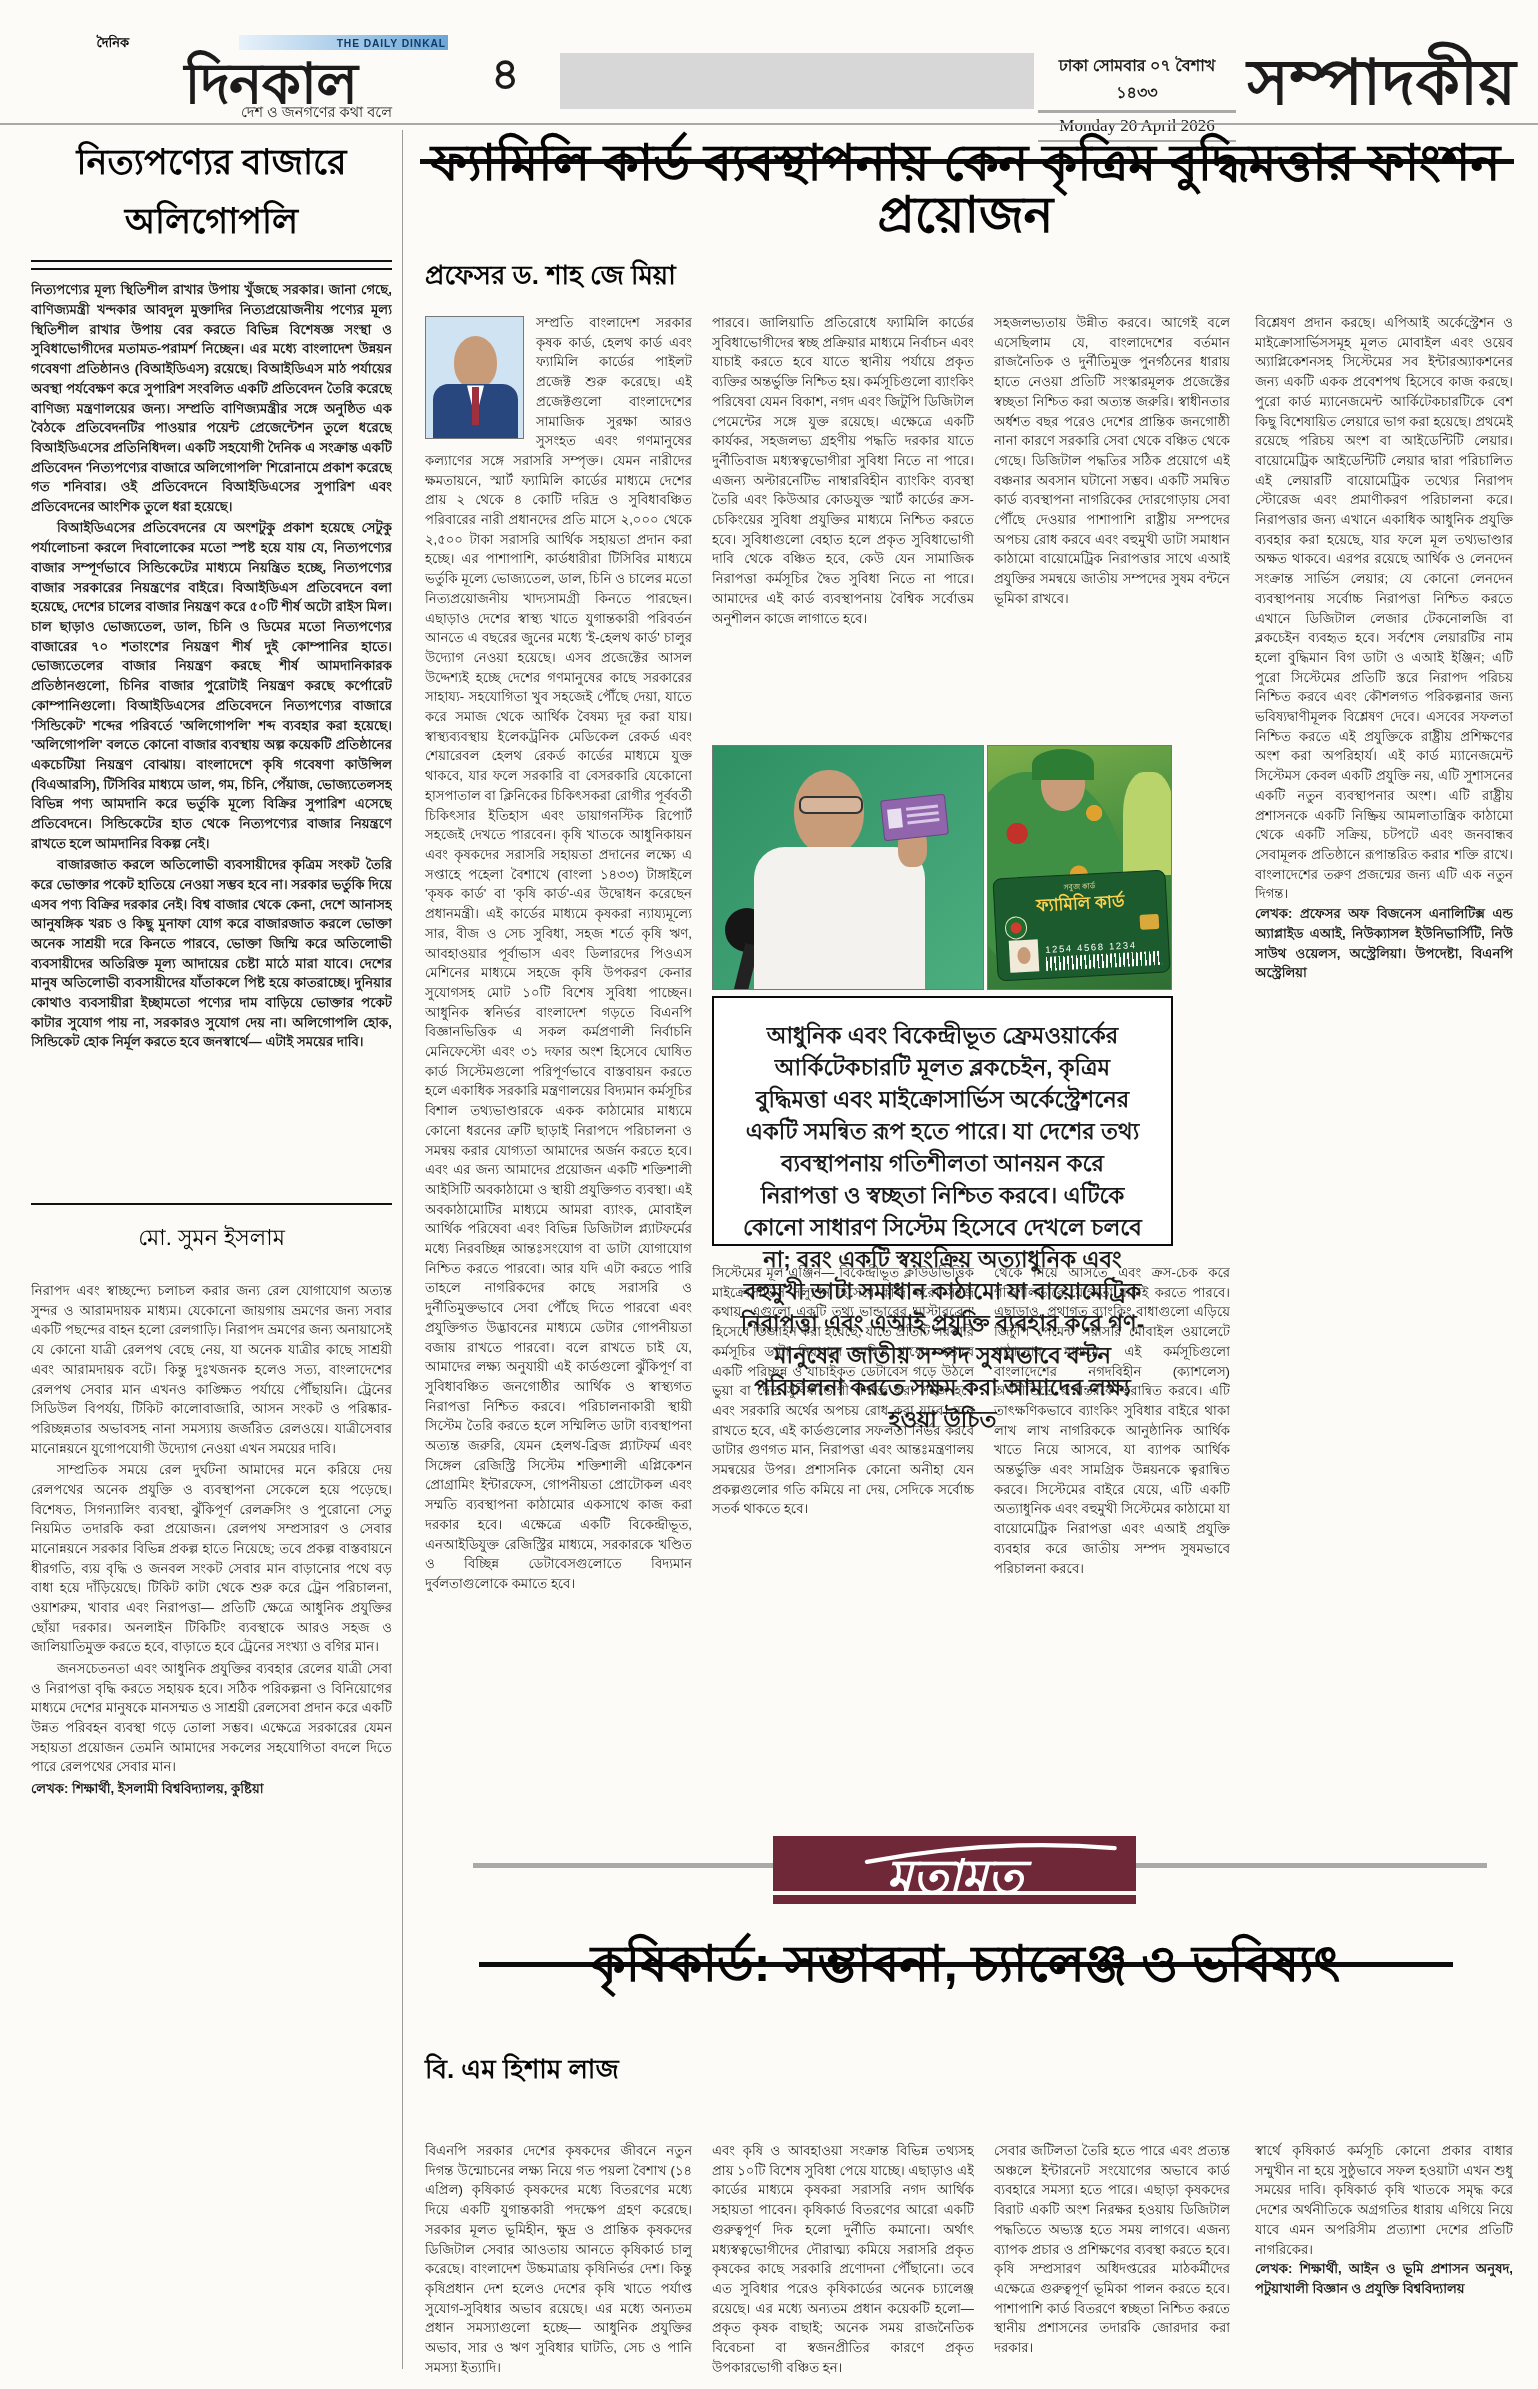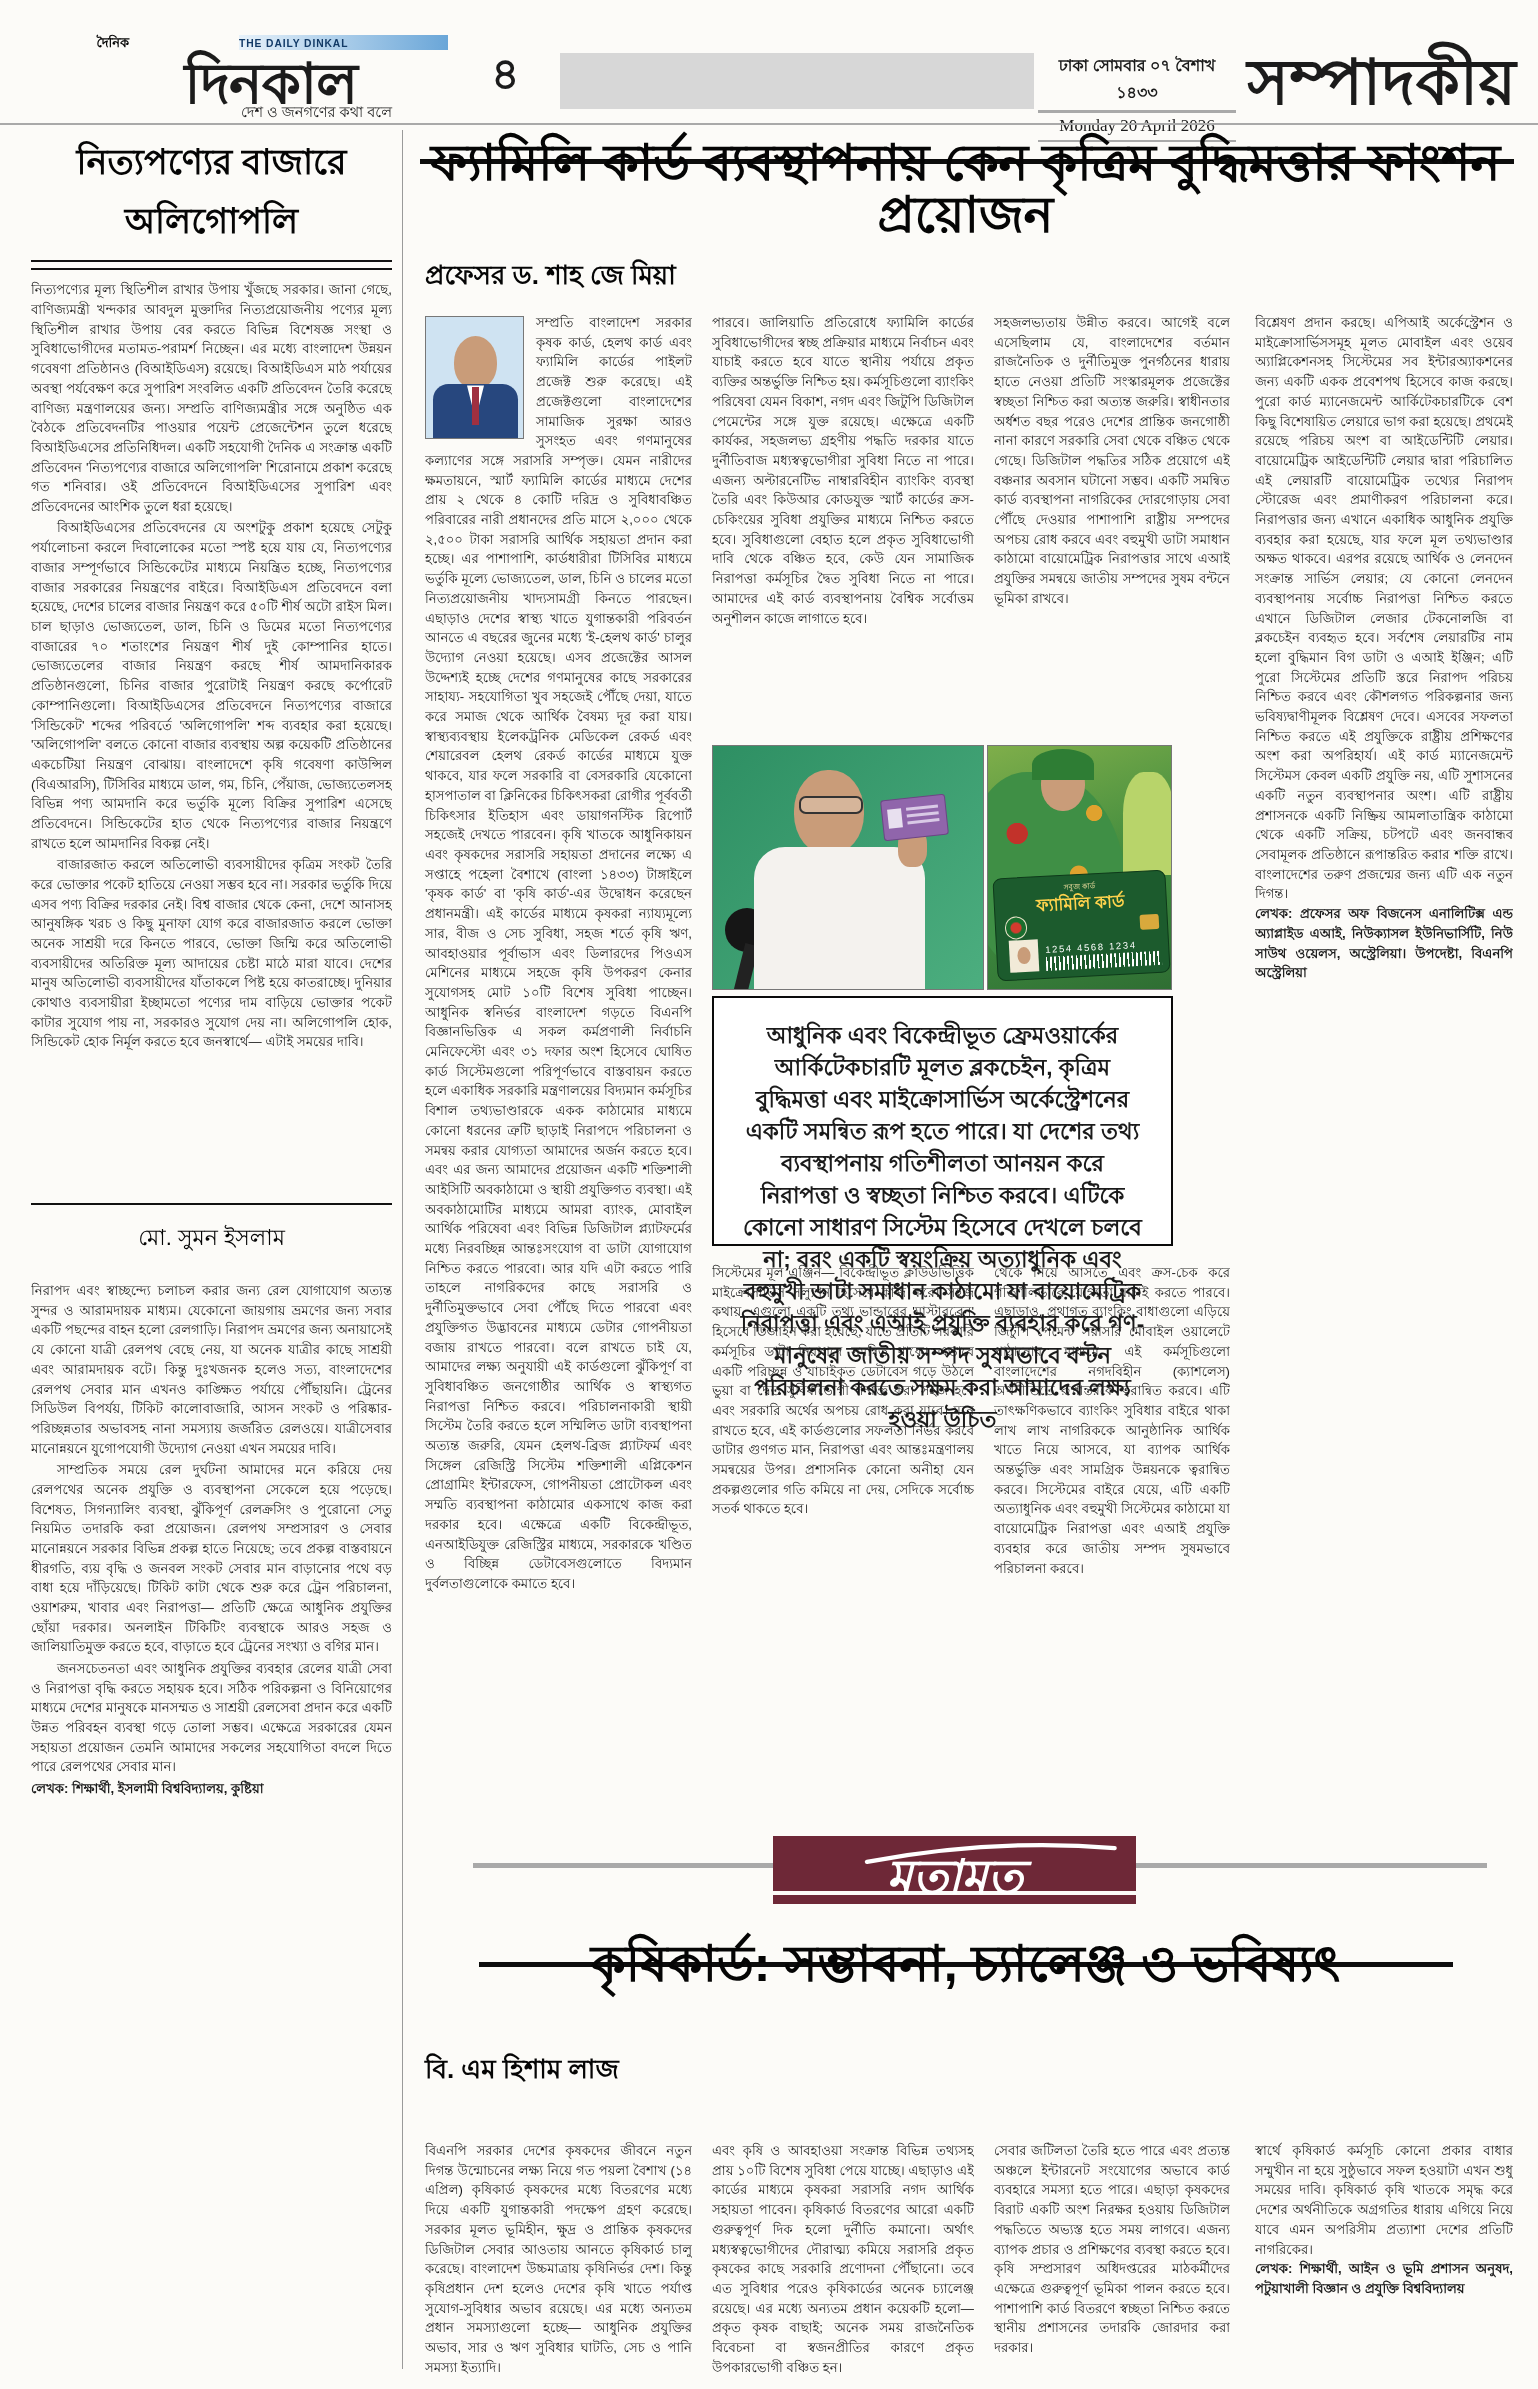--- a/index.html
+++ b/index.html
@@ -40,21 +40,21 @@
   .skin{background:#c99c79;}
 </style>
 </head>
 <body>
 
 <div class="abs" style="left:0;top:0;width:1538px;height:124px;">
   <div class="abs" id="gray-bar" style="left:560px;top:53px;width:474px;height:56px;"></div>
 
   <div class="abs" style="left:81px;top:26px;width:402px;height:94px;">
     <div class="abs hl" style="left:15.4px;top:6.8px;font-size:13px;">দৈনিক</div>
-    <div class="abs" id="masthead-strip" style="left:158px;top:8.5px;width:209px;height:15.4px;text-align:left;padding-right:10px;box-sizing:border-box;">
+    <div class="abs" id="masthead-strip" style="left:158px;top:8.5px;width:209px;height:15.4px;text-align:right;padding-right:2px;box-sizing:border-box;">
       <span>THE DAILY DINKAL</span>
     </div>
     <div class="abs" id="logo-main" style="left:10.3px;top:15.4px;width:359px;text-align:center;">দিনকাল</div>
     <div class="abs" style="left:103px;top:75px;width:265px;text-align:center;font-size:14.5px;">দেশ ও জনগণের কথা বলে</div>
   </div>
   <div class="abs" id="page-num" style="left:491px;top:41px;">৪</div>
 
   <div class="abs" id="date-block" style="left:1038px;top:53px;width:198px;">
     <div id="date-bn">ঢাকা সোমবার ০৭ বৈশাখ ১৪৩৩</div>
     <div class="grayrule" style="height:2.6px;margin:3.4px 0;"></div>
@@ -65,21 +65,21 @@
   <div class="abs" id="section-name" style="left:1241px;top:34px;width:282px;text-align:center;">সম্পাদকীয়</div>
 </div>
 <div class="abs grayrule" style="left:0;top:123px;width:1538px;height:1.7px;"></div>
 
 <div class="abs vline" style="left:402px;top:130px;height:2239px;"></div>
 
 <div class="abs" style="left:31px;top:130px;width:361px;height:1068px;">
   <div class="hl center" style="font-size:35px;margin-top:5.1px;">নিত্যপণ্যের বাজারে অলিগোপলি</div>
   <div class="rule" style="height:1.7px;margin-top:6.8px;"></div>
   <div class="rule" style="height:1.7px;margin-top:6.8px;"></div>
-  <div class="bodytxt" style="margin-top:10.3px;height:936px;">
+  <div class="bodytxt" style="margin-top:10.3px;height:936px;font-weight:bold;">
     <p>নিত্যপণ্যের মূল্য স্থিতিশীল রাখার উপায় খুঁজছে সরকার। জানা গেছে, বাণিজ্যমন্ত্রী খন্দকার আবদুল মুক্তাদির নিত্যপ্রয়োজনীয় পণ্যের মূল্য স্থিতিশীল রাখার উপায় বের করতে বিভিন্ন বিশেষজ্ঞ সংস্থা ও সুবিধাভোগীদের মতামত-পরামর্শ নিচ্ছেন। এর মধ্যে বাংলাদেশ উন্নয়ন গবেষণা প্রতিষ্ঠানও (বিআইডিএস) রয়েছে। বিআইডিএস মাঠ পর্যায়ের অবস্থা পর্যবেক্ষণ করে সুপারিশ সংবলিত একটি প্রতিবেদন তৈরি করেছে বাণিজ্য মন্ত্রণালয়ের জন্য। সম্প্রতি বাণিজ্যমন্ত্রীর সঙ্গে অনুষ্ঠিত এক বৈঠকে প্রতিবেদনটির পাওয়ার পয়েন্ট প্রেজেন্টেশন তুলে ধরেছে বিআইডিএসের প্রতিনিধিদল। একটি সহযোগী দৈনিক এ সংক্রান্ত একটি প্রতিবেদন 'নিত্যপণ্যের বাজারে অলিগোপলি' শিরোনামে প্রকাশ করেছে গত শনিবার। ওই প্রতিবেদনে বিআইডিএসের সুপারিশ এবং প্রতিবেদনের আংশিক তুলে ধরা হয়েছে।</p>
     <p class="ind">বিআইডিএসের প্রতিবেদনের যে অংশটুকু প্রকাশ হয়েছে সেটুকু পর্যালোচনা করলে দিবালোকের মতো স্পষ্ট হয়ে যায় যে, নিত্যপণ্যের বাজার সম্পূর্ণভাবে সিন্ডিকেটের মাধ্যমে নিয়ন্ত্রিত হচ্ছে, নিত্যপণ্যের বাজার সরকারের নিয়ন্ত্রণের বাইরে। বিআইডিএস প্রতিবেদনে বলা হয়েছে, দেশের চালের বাজার নিয়ন্ত্রণ করে ৫০টি শীর্ষ অটো রাইস মিল। চাল ছাড়াও ভোজ্যতেল, ডাল, চিনি ও ডিমের মতো নিত্যপণ্যের বাজারের ৭০ শতাংশের নিয়ন্ত্রণ শীর্ষ দুই কোম্পানির হাতে। ভোজ্যতেলের বাজার নিয়ন্ত্রণ করছে শীর্ষ আমদানিকারক প্রতিষ্ঠানগুলো, চিনির বাজার পুরোটাই নিয়ন্ত্রণ করছে কর্পোরেট কোম্পানিগুলো। বিআইডিএসের প্রতিবেদনে নিত্যপণ্যের বাজারে 'সিন্ডিকেট' শব্দের পরিবর্তে 'অলিগোপলি' শব্দ ব্যবহার করা হয়েছে। 'অলিগোপলি' বলতে কোনো বাজার ব্যবস্থায় অল্প কয়েকটি প্রতিষ্ঠানের একচেটিয়া নিয়ন্ত্রণ বোঝায়। বাংলাদেশে কৃষি গবেষণা কাউন্সিল (বিএআরসি), টিসিবির মাধ্যমে ডাল, গম, চিনি, পেঁয়াজ, ভোজ্যতেলসহ বিভিন্ন পণ্য আমদানি করে ভর্তুকি মূল্যে বিক্রির সুপারিশ এসেছে প্রতিবেদনে। সিন্ডিকেটের হাত থেকে নিত্যপণ্যের বাজার নিয়ন্ত্রণে রাখতে হলে আমদানির বিকল্প নেই।</p>
     <p class="ind">বাজারজাত করলে অতিলোভী ব্যবসায়ীদের কৃত্রিম সংকট তৈরি করে ভোক্তার পকেট হাতিয়ে নেওয়া সম্ভব হবে না। সরকার ভর্তুকি দিয়ে এসব পণ্য বিক্রির দরকার নেই। বিশ্ব বাজার থেকে কেনা, দেশে আনাসহ আনুষঙ্গিক খরচ ও কিছু মুনাফা যোগ করে বাজারজাত করলে ভোক্তা অনেক সাশ্রয়ী দরে কিনতে পারবে, ভোক্তা জিম্মি করে অতিলোভী ব্যবসায়ীদের অতিরিক্ত মূল্য আদায়ের চেষ্টা মাঠে মারা যাবে। দেশের মানুষ অতিলোভী ব্যবসায়ীদের যাঁতাকলে পিষ্ট হয়ে কাতরাচ্ছে। দুনিয়ার কোথাও ব্যবসায়ীরা ইচ্ছামতো পণ্যের দাম বাড়িয়ে ভোক্তার পকেট কাটার সুযোগ পায় না, সরকারও সুযোগ দেয় না। অলিগোপলি হোক, সিন্ডিকেট হোক নির্মূল করতে হবে জনস্বার্থে— এটাই সময়ের দাবি।</p>
   </div>
 </div>
 
 <div class="abs" style="left:31px;top:1203px;width:361px;height:1137px;">
   <div class="rule" style="height:1.7px;"></div>
   <div class="hl center" style="font-size:22px;margin-top:15.4px;font-weight:normal;">মো. সুমন ইসলাম</div>
   <div class="bodytxt" style="margin-top:24px;height:970px;">

